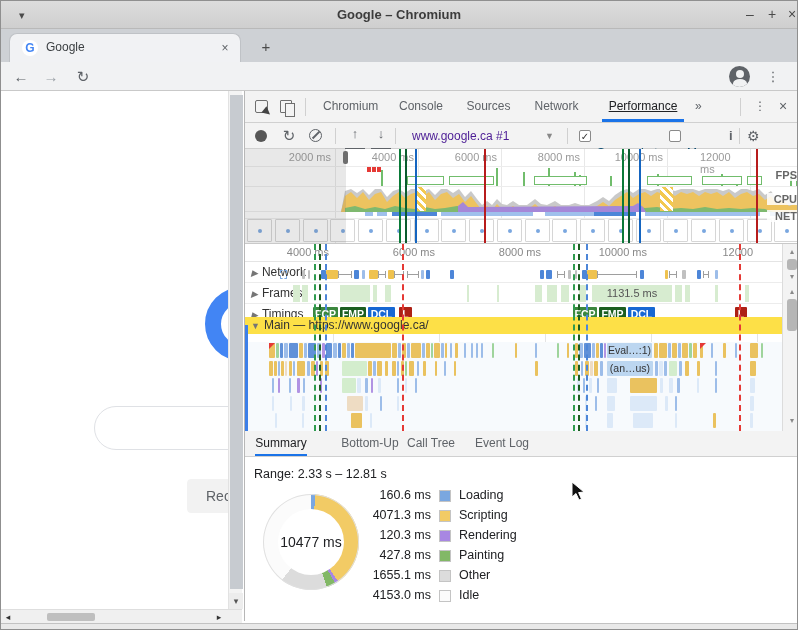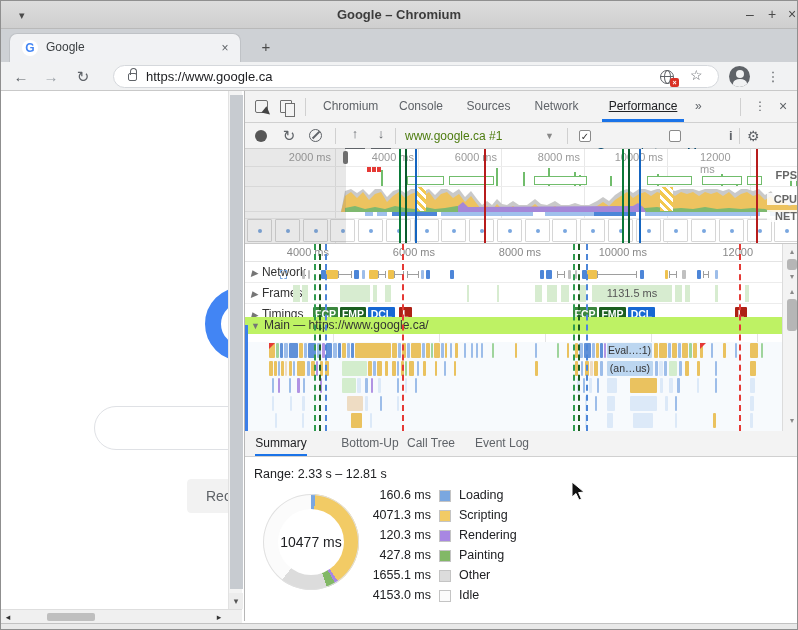--- a/index.html
+++ b/index.html
@@ -57,21 +57,21 @@
   #insp-icon:before{content:"";position:absolute;right:-4px;bottom:-4px;border-left:8px solid #444;border-bottom:4px solid transparent;border-top:4px solid transparent;transform:rotate(40deg);}
   #dev-icon{left:35px;top:9px;width:12px;height:13px;border:1.4px solid #6e6e6e;border-radius:1px;}
   #dev-icon:before{content:"";position:absolute;left:4px;top:2px;width:8px;height:12px;border:1.4px solid #6e6e6e;background:#f3f3f3;}
   .vsep{width:1px;background:#d0d0d0;}
   #dt-toolbar{left:0;top:32px;width:100%;height:26px;background:#f3f3f3;border-bottom:1px solid #d0d0d0;}
   #rec-btn{left:10px;top:7px;width:12px;height:12px;border-radius:50%;background:#565656;}
   .tb-ic{top:0;height:26px;line-height:25px;font-size:15px;color:#5f6368;text-align:center;width:20px;}
   #clear-btn{left:64px;top:6px;width:13px;height:13px;border:1.6px solid #5f6368;border-radius:50%;}
   #clear-btn:before{content:"";position:absolute;left:0.5px;top:4.4px;width:10px;height:1.6px;background:#5f6368;transform:rotate(-45deg);}
   .arrbase{border-bottom:1.6px solid #5f6368;line-height:22px!important;font-size:13px!important;}
-  #prof-name{left:160px;top:0;line-height:26px;color:#4d7c0f;}
+  #prof-name{left:167px;top:0;line-height:26px;color:#4c1d95;}
   #prof-dd{left:300px;top:0;line-height:26px;color:#888;font-size:9px;}
   .cb{top:7px;width:12px;height:12px;border:1px solid #8a8a8a;background:#fff;border-radius:2px;text-align:center;line-height:11px;font-size:10px;color:#333;}
   .cb-label{top:17px;line-height:26px;color:#0c4a6e;}
   #gc-i{left:484px;top:0;line-height:26px;font-weight:bold;color:#5f6368;font-size:13px;}
   #gear{left:502px;top:0;line-height:26px;font-size:14px;color:#5f6368;}
   
   #overview{left:0;top:58px;width:555px;height:95px;border-bottom:1px solid #c9c9c9;background:#fff;overflow:hidden;}
   .ov-grid{top:0;width:1px;height:95px;background:#e8e8e8;}
   .ov-lab{top:2px;font-size:11px;color:#9a9a9a;transform:translateX(-100%);padding-right:4px;}
   .band-sep{left:0;width:100%;height:1px;background:#ececec;}
@@ -91,21 +91,21 @@
   .fl-lab{top:2px;font-size:11px;color:#888;transform:translateX(-100%);padding-right:4px;}
   .trackrow{left:0;width:537px;border-bottom:1px solid #ececec;background:#fff;}
   .track-name{left:6px;top:3px;font-size:12px;color:#333;}
   .twist{color:#757575;font-size:9px;margin-right:4px;}
   .netseg{top:8px;height:9px;border-radius:1px;}
   .whisk{top:12px;height:1px;background:#9e9e9e;}
   .whisk:before,.whisk:after{content:"";position:absolute;top:-3px;width:1px;height:7px;background:#9e9e9e;}
   .whisk:after{right:0;}
   .frameblk{top:2px;height:17px;background:#d7ecd0;text-align:center;font-size:11px;color:#555;line-height:17px;}
   .badge{top:3px;height:15px;color:#fff;font-size:10.5px;font-weight:bold;text-align:center;line-height:15px;border-radius:1px;}
-  #mainhdr{left:0;top:73px;width:537px;height:17px;background:#bef264;}
+  #mainhdr{left:0;top:73px;width:537px;height:17px;background:#fde047;}
   #flcanvas{left:0;top:98px;width:537px;height:89px;background:#f7fafd;}
   .blk{height:15px;border-radius:1px;font-size:10.5px;color:#333;text-align:center;line-height:15px;overflow:hidden;white-space:nowrap;}
   .redflag{width:0;height:0;border-top:6px solid #e53935;border-right:6px solid transparent;border-left:0;}
   .flmark{top:0;width:0;height:187px;border-left:2px dashed;}
   #selbar{left:0;top:81px;width:3px;height:106px;background:#3d7fe8;}
   
   #flsb{left:537px;top:153px;width:18px;height:187px;background:#f3f3f3;border-left:1px solid #dcdcdc;}
   .sb-arr{left:3px;width:12px;height:10px;text-align:center;line-height:10px;font-size:8px;color:#8a8a8a;}
   .sb-thumb{left:4px;width:10px;background:#b6b6b6;border-radius:3px;}
   
@@ -140,27 +140,20 @@
       <span id="tab-title" class="abs">Google</span>
       <span id="tab-close" class="abs">×</span>
     </div>
     <span id="newtab" class="abs">+</span>
   </div>
 
   <div id="navbar" class="abs">
     <span class="navbtn abs" style="left:8px;">←</span>
     <span class="navbtn abs" style="left:38px;color:#9aa0a6;">→</span>
     <span class="navbtn abs" style="left:70px;">↻</span>
-    <div id="omnibox" class="abs">
-      <span id="lock" class="abs"></span>
-      <span id="url" class="abs">https://www.google.ca</span>
-      <span id="translate-icon" class="abs"></span>
-      <span id="translate-badge" class="abs">×</span>
-      <span id="star" class="abs">☆</span>
-    </div>
     <span id="avatar" class="abs"></span>
     <span id="menu-dots" class="abs">⋮</span>
   </div>
 
   <div id="page" class="abs">
     <div id="gring" class="abs"></div>
     <div id="searchbox" class="abs"></div>
     <div id="searchbtn" class="abs">Rec</div>
   </div>
   <div id="vsb" class="abs">

